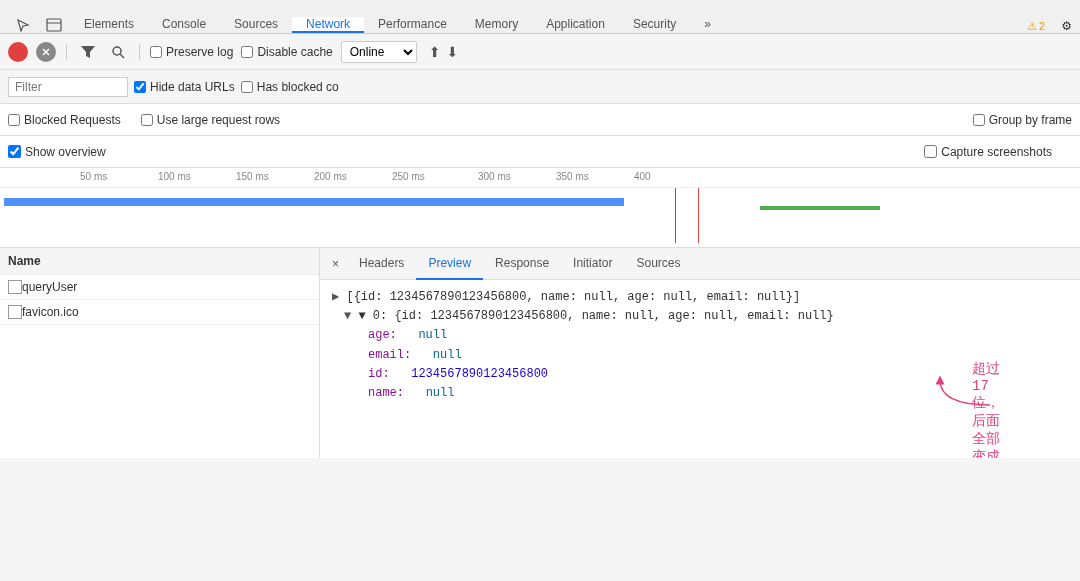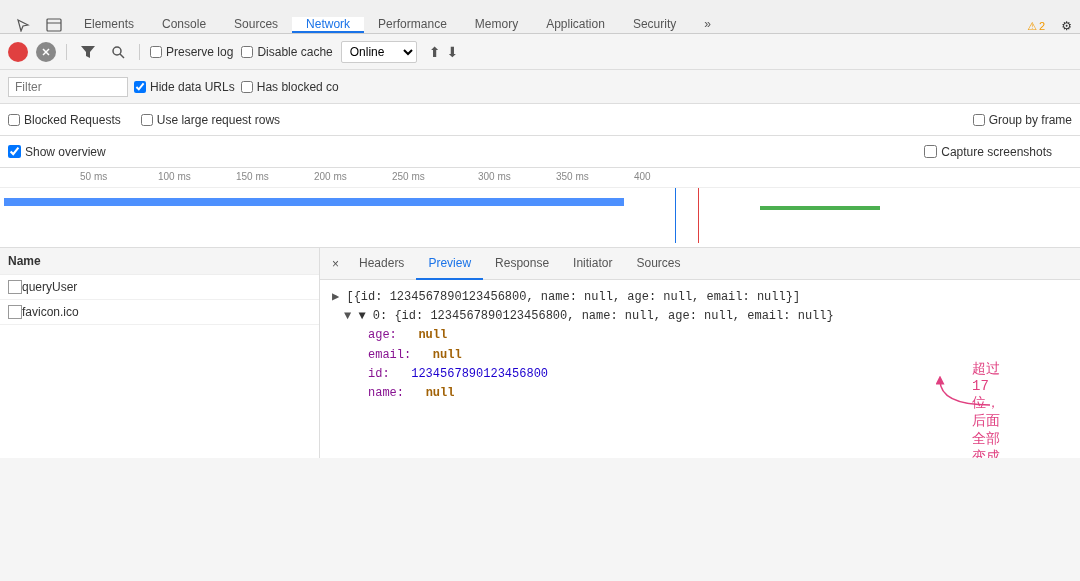--- a/index.html
+++ b/index.html
@@ -165,21 +165,21 @@
     .detail-close {
       padding: 0 8px; cursor: pointer; color: #555; font-size: 12px;
     }
     .detail-content {
       flex: 1; overflow-y: auto; padding: 8px 12px; background: #fff;
       font-size: 12px; font-family: 'Courier New', monospace;
     }
     .json-line { line-height: 1.6; }
     .json-key { color: #881391; }
     .json-val-num { color: #1c00cf; }
-    .json-val-null { color: #a16207; font-weight: bold; }
+    .json-val-null { color: #0369a1; }
     .json-expand { color: #555; cursor: pointer; }
     .annotation-text {
       color: #e04080; font-size: 14px; font-weight: 500;
     }
 
     .tabs-left { display: flex; align-items: center; }
   </style>
 </head>
 <body>
 

